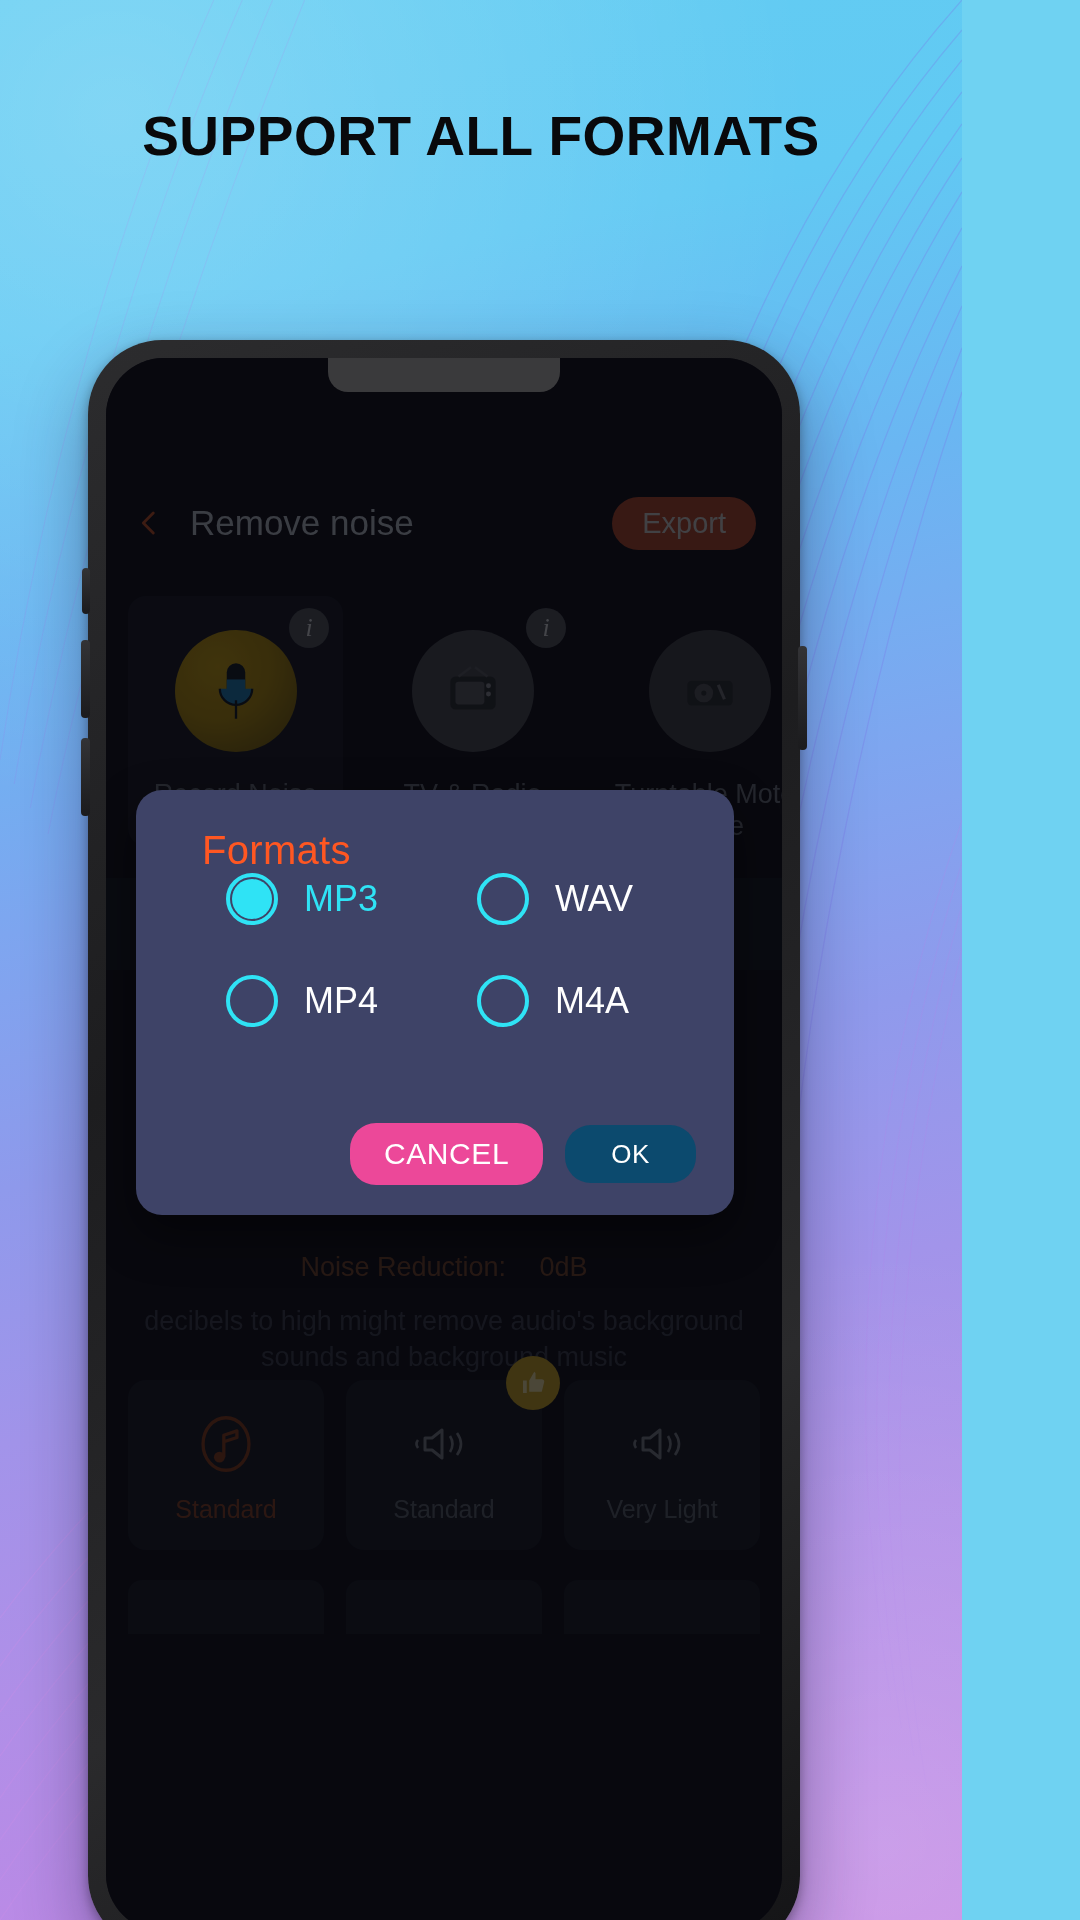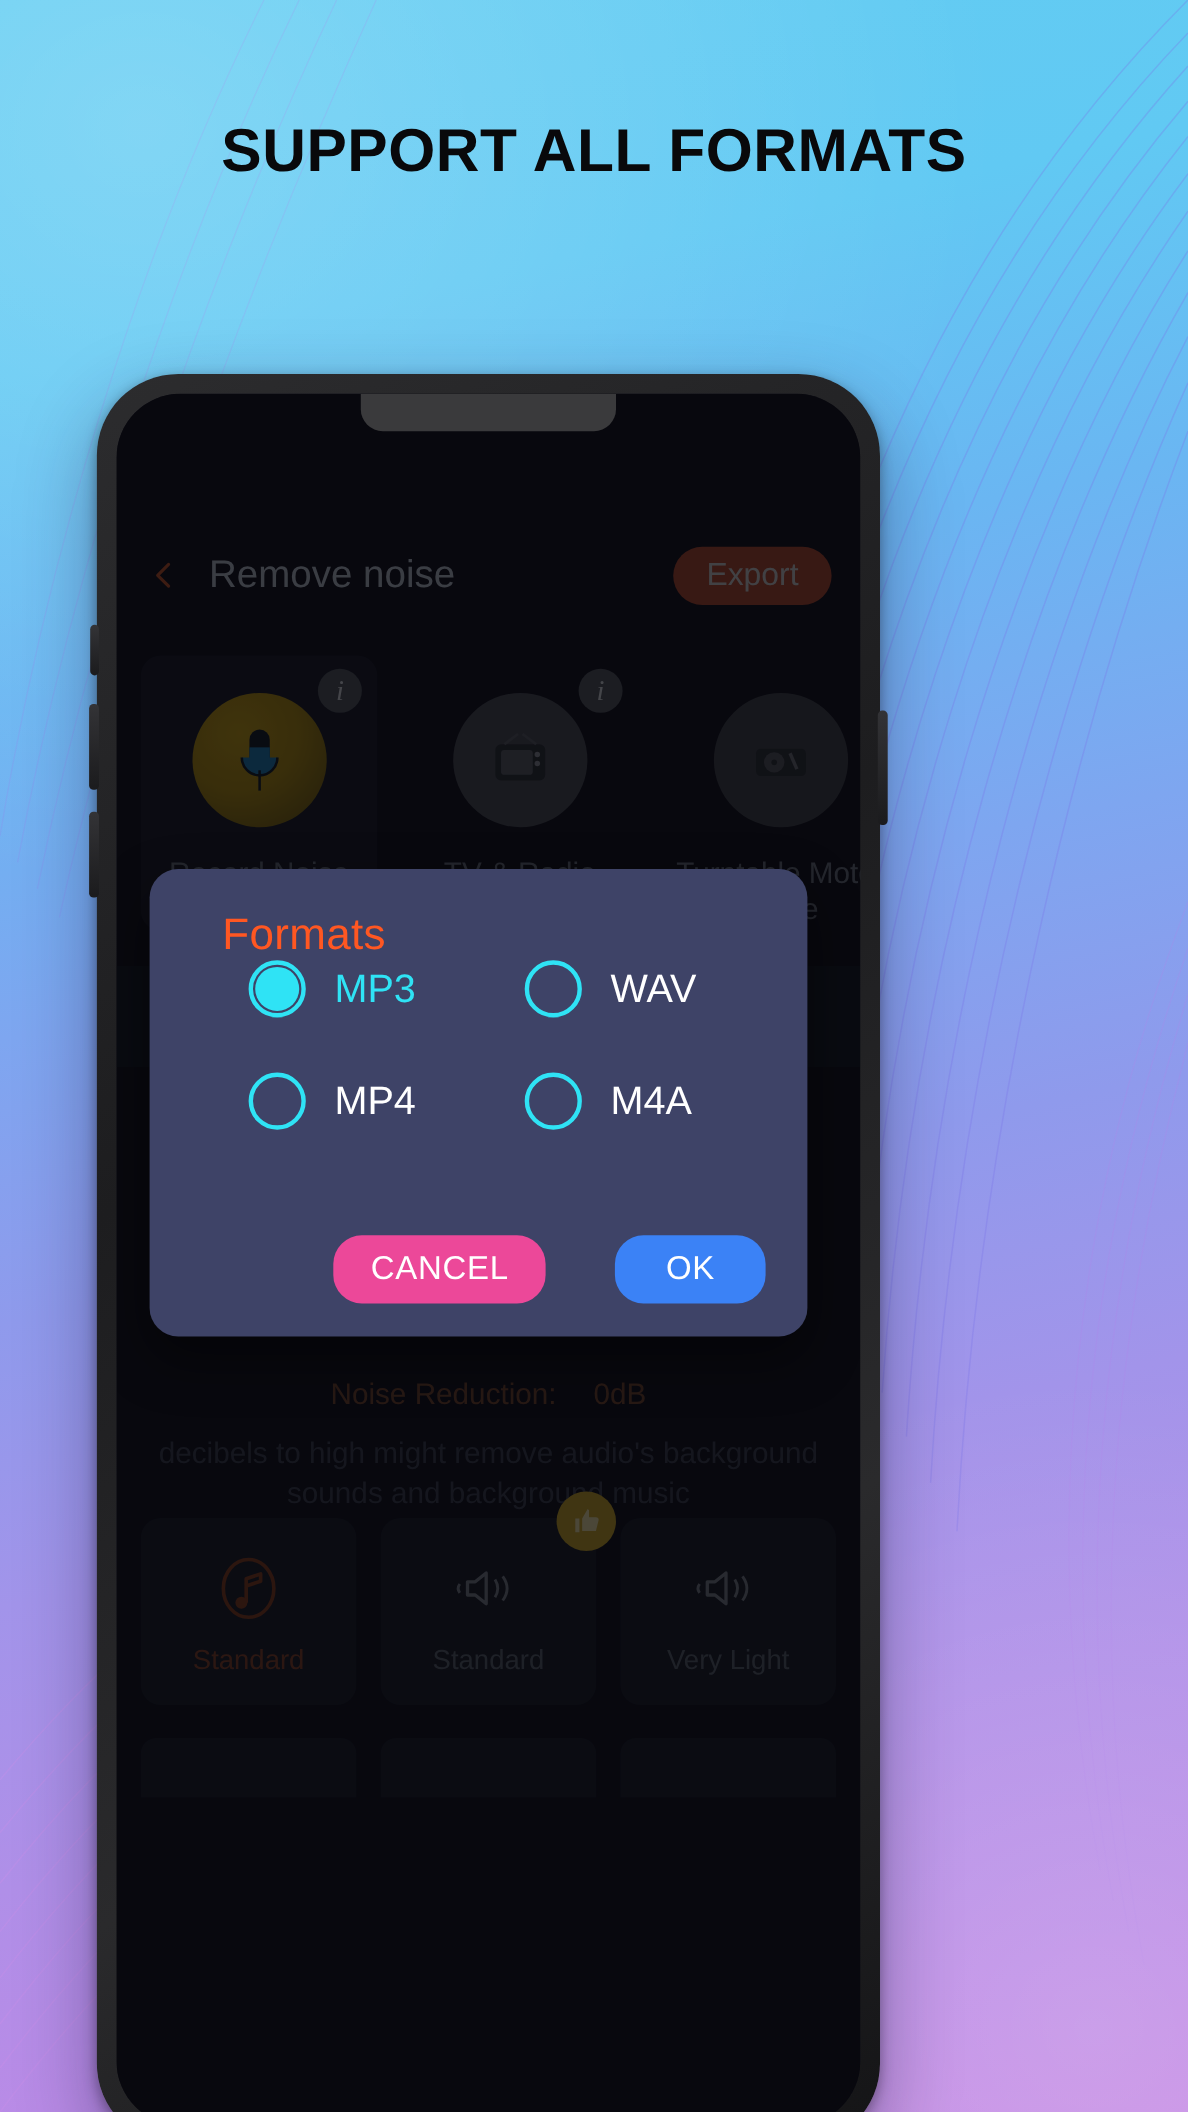--- a/index.html
+++ b/index.html
@@ -1,21 +1,21 @@
 <!DOCTYPE html>
 <html><head>
 <meta charset="utf-8">
 <style>
   html,body{margin:0;padding:0;}
   body{
     width:1080px;height:1920px;overflow:hidden;
     font-family:"Liberation Sans", sans-serif;
     background:#6fd2f2;
   }
-  .stage{position:relative;width:1080px;height:1920px;overflow:hidden;}
+  .stage{position:relative;width:962px;height:1920px;overflow:hidden;}
 
   
   .bg{
     position:absolute;inset:0;
     background:
       linear-gradient(168deg,
         #63cdf2 0%,
         #61c9f3 16%,
         #6ab6f2 30%,
         #7ea6f0 44%,
@@ -195,22 +195,22 @@
   .radio-label.sel{color:#2fe3f5;}
 
   .dialog-actions{
     margin-top:96px;display:flex;justify-content:flex-end;align-items:center;gap:22px;
   }
   .btn-cancel{
     background:#ec4899;color:#ffffff;border-radius:26px;
     padding:16px 34px;font-size:30px;letter-spacing:.6px;line-height:1;
   }
   .btn-ok{
-    background:#3b82f6;color:#ffffff;border-radius:26px;
-    padding:16px 46px;font-size:30px;letter-spacing:.6px;line-height:1;margin-left:41px;
+    background:#0c4a6e;color:#ffffff;border-radius:26px;
+    padding:16px 46px;font-size:26px;letter-spacing:.6px;line-height:1;
   }
 </style>
 </head>
 <body>
 
 <div class="stage">
 
   <div class="bg"></div>
   <div class="bg-fan">
     <svg viewBox="0 0 1080 1920" preserveAspectRatio="none" aria-hidden="true">

